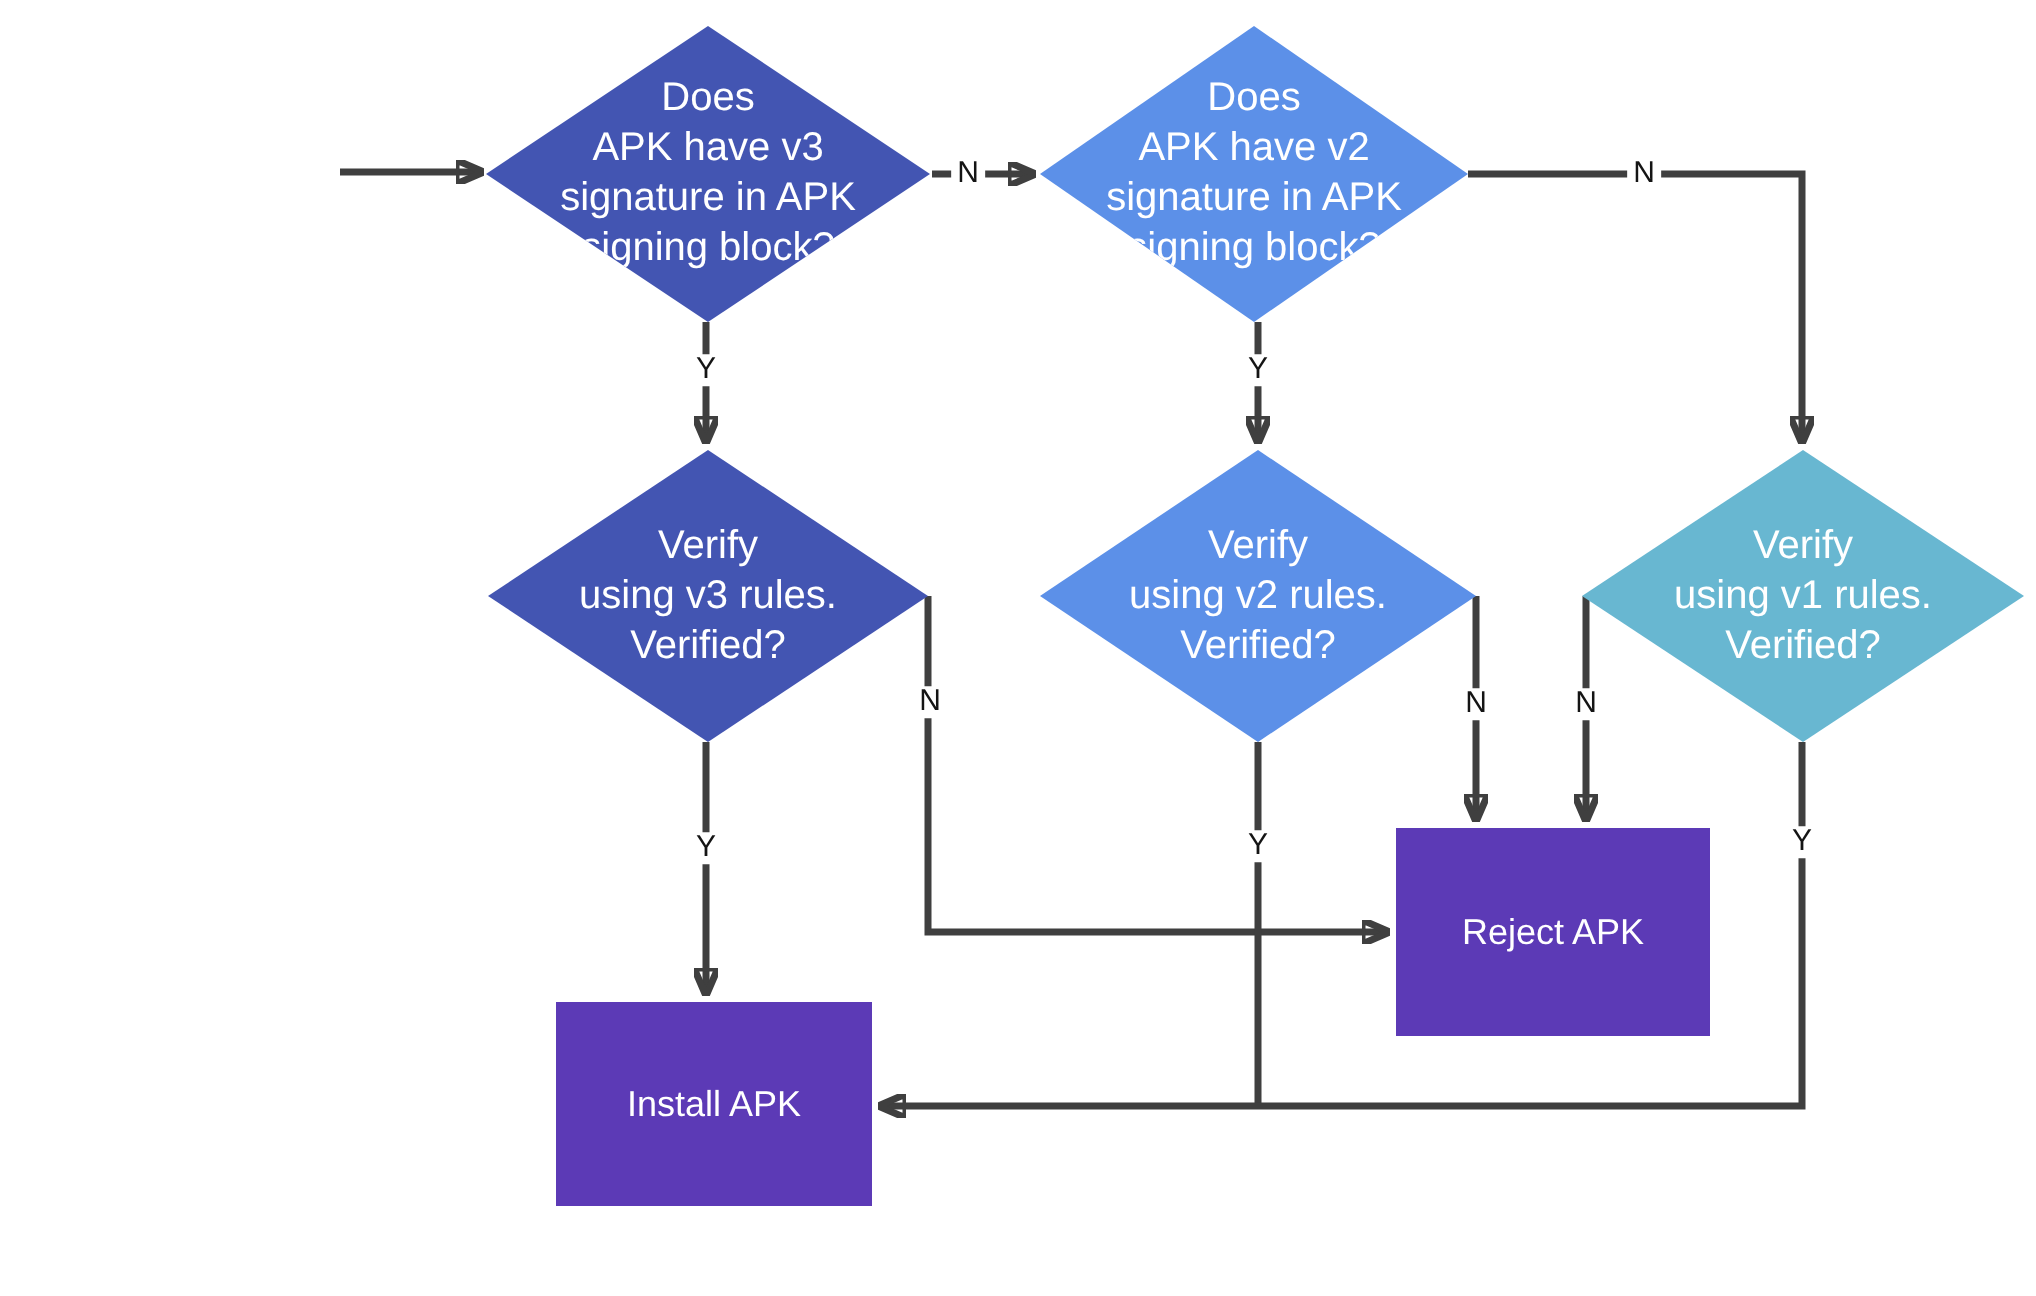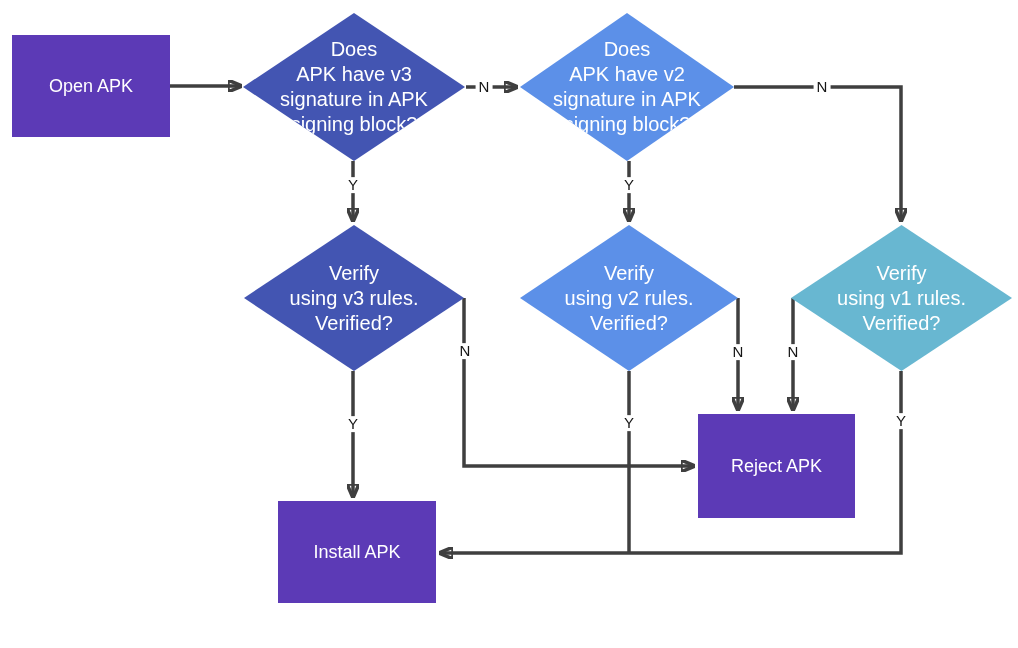--- a/index.html
+++ b/index.html
@@ -42,23 +42,20 @@
     <path d="M 353 161 L 353 220" marker-end="url(#arrow)"></path>
     <path d="M 629 161 L 629 220" marker-end="url(#arrow)"></path>
     <path d="M 353 371 L 353 496" marker-end="url(#arrow)"></path>
     <path d="M 464 298 L 464 466 L 693 466" marker-end="url(#arrow)"></path>
     <path d="M 738 298 L 738 409" marker-end="url(#arrow)"></path>
     <path d="M 793 298 L 793 409" marker-end="url(#arrow)"></path>
     <path d="M 629 371 L 629 553"></path>
     <path d="M 901 371 L 901 553 L 441 553" marker-end="url(#arrow)"></path>
   </svg>
 
-  <div class="node rect" style="left: 12px; top: 35px; width: 158px; height: 102px; background: rgb(92, 58, 182);">
-    <span class="nlabel">Open APK</span>
-  </div>
 
   <div class="node diamond" style="left: 243px; top: 13px; width: 222px; height: 148px; background: rgb(67, 85, 178);">
     <span class="nlabel">Does
 APK have v3
 signature in APK
 signing block?</span>
   </div>
 
   <div class="node diamond" style="left: 520px; top: 13px; width: 214px; height: 148px; background: rgb(92, 144, 232);">
     <span class="nlabel">Does

